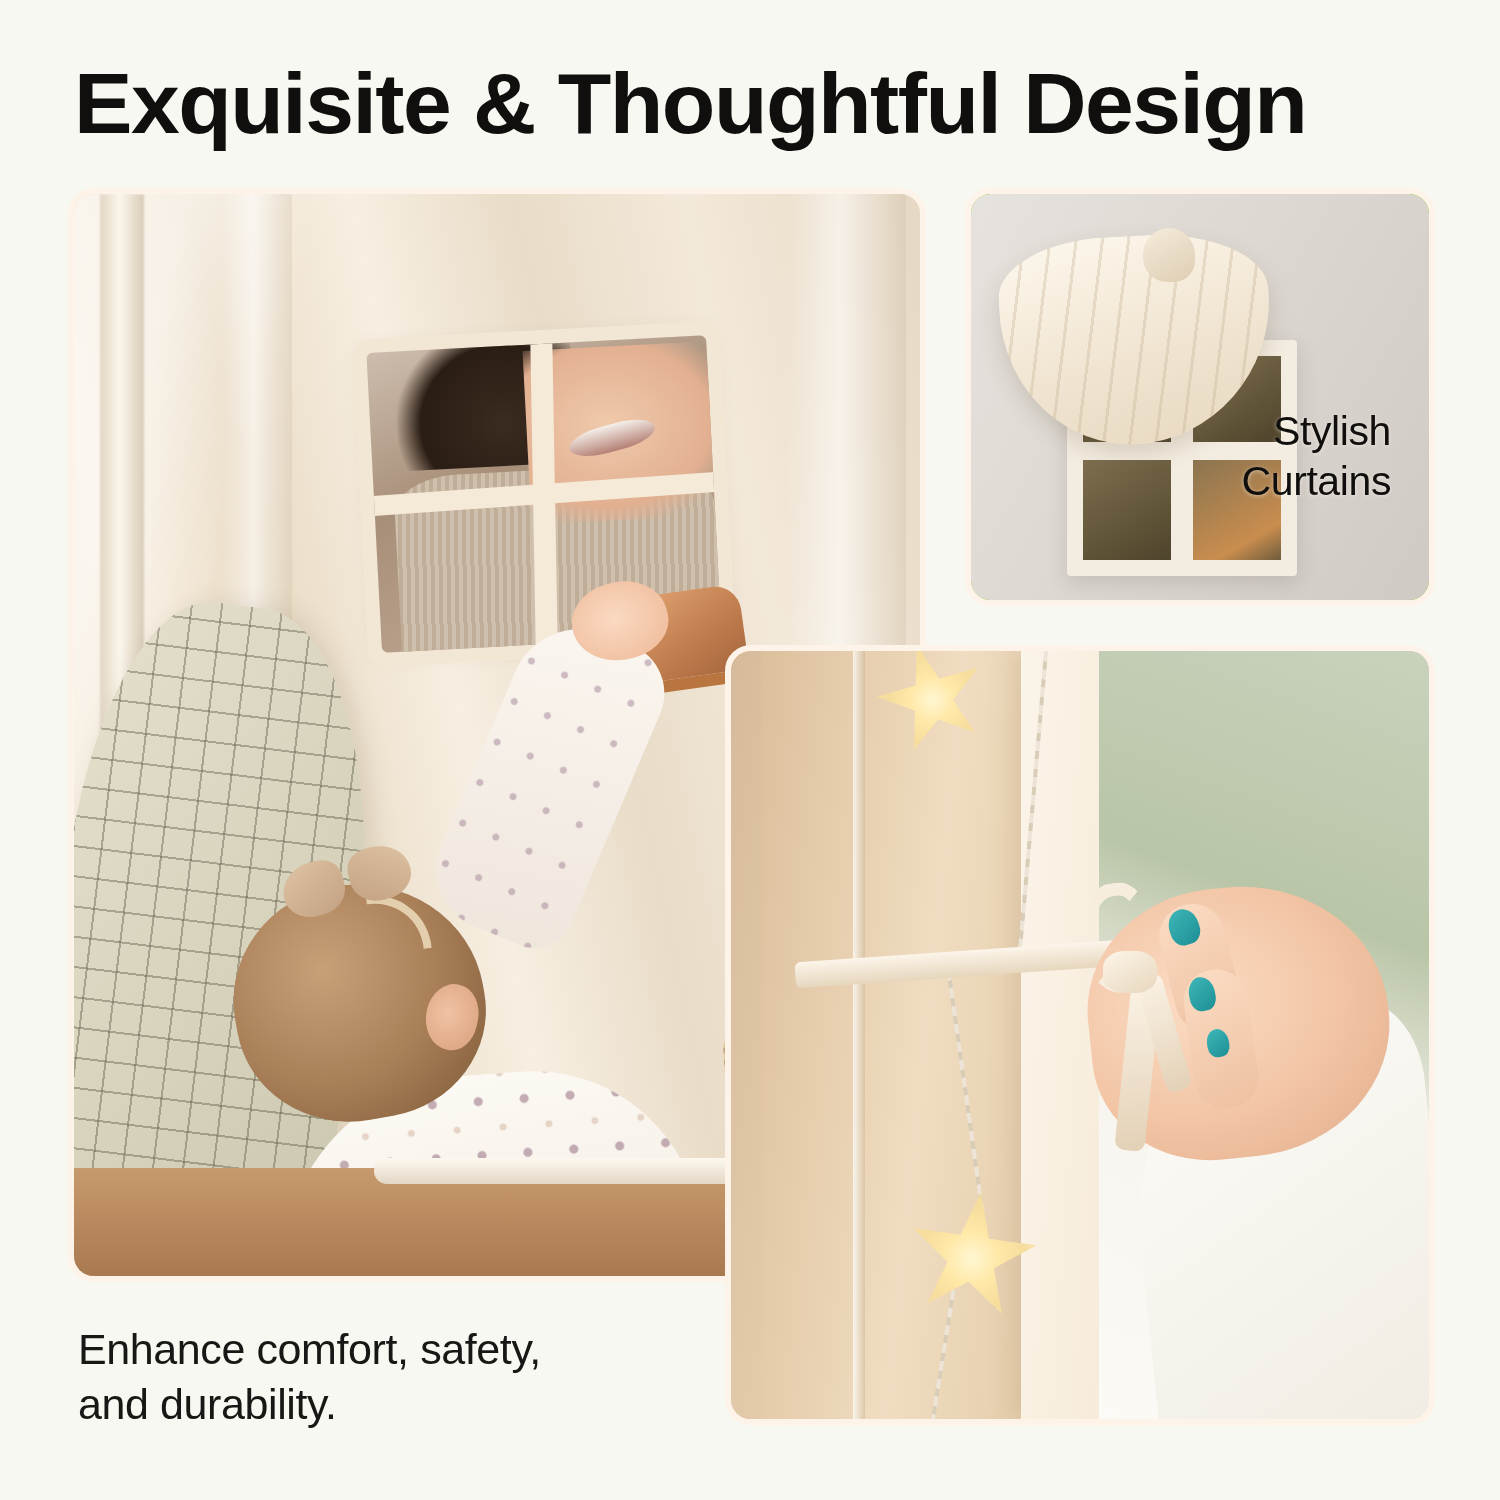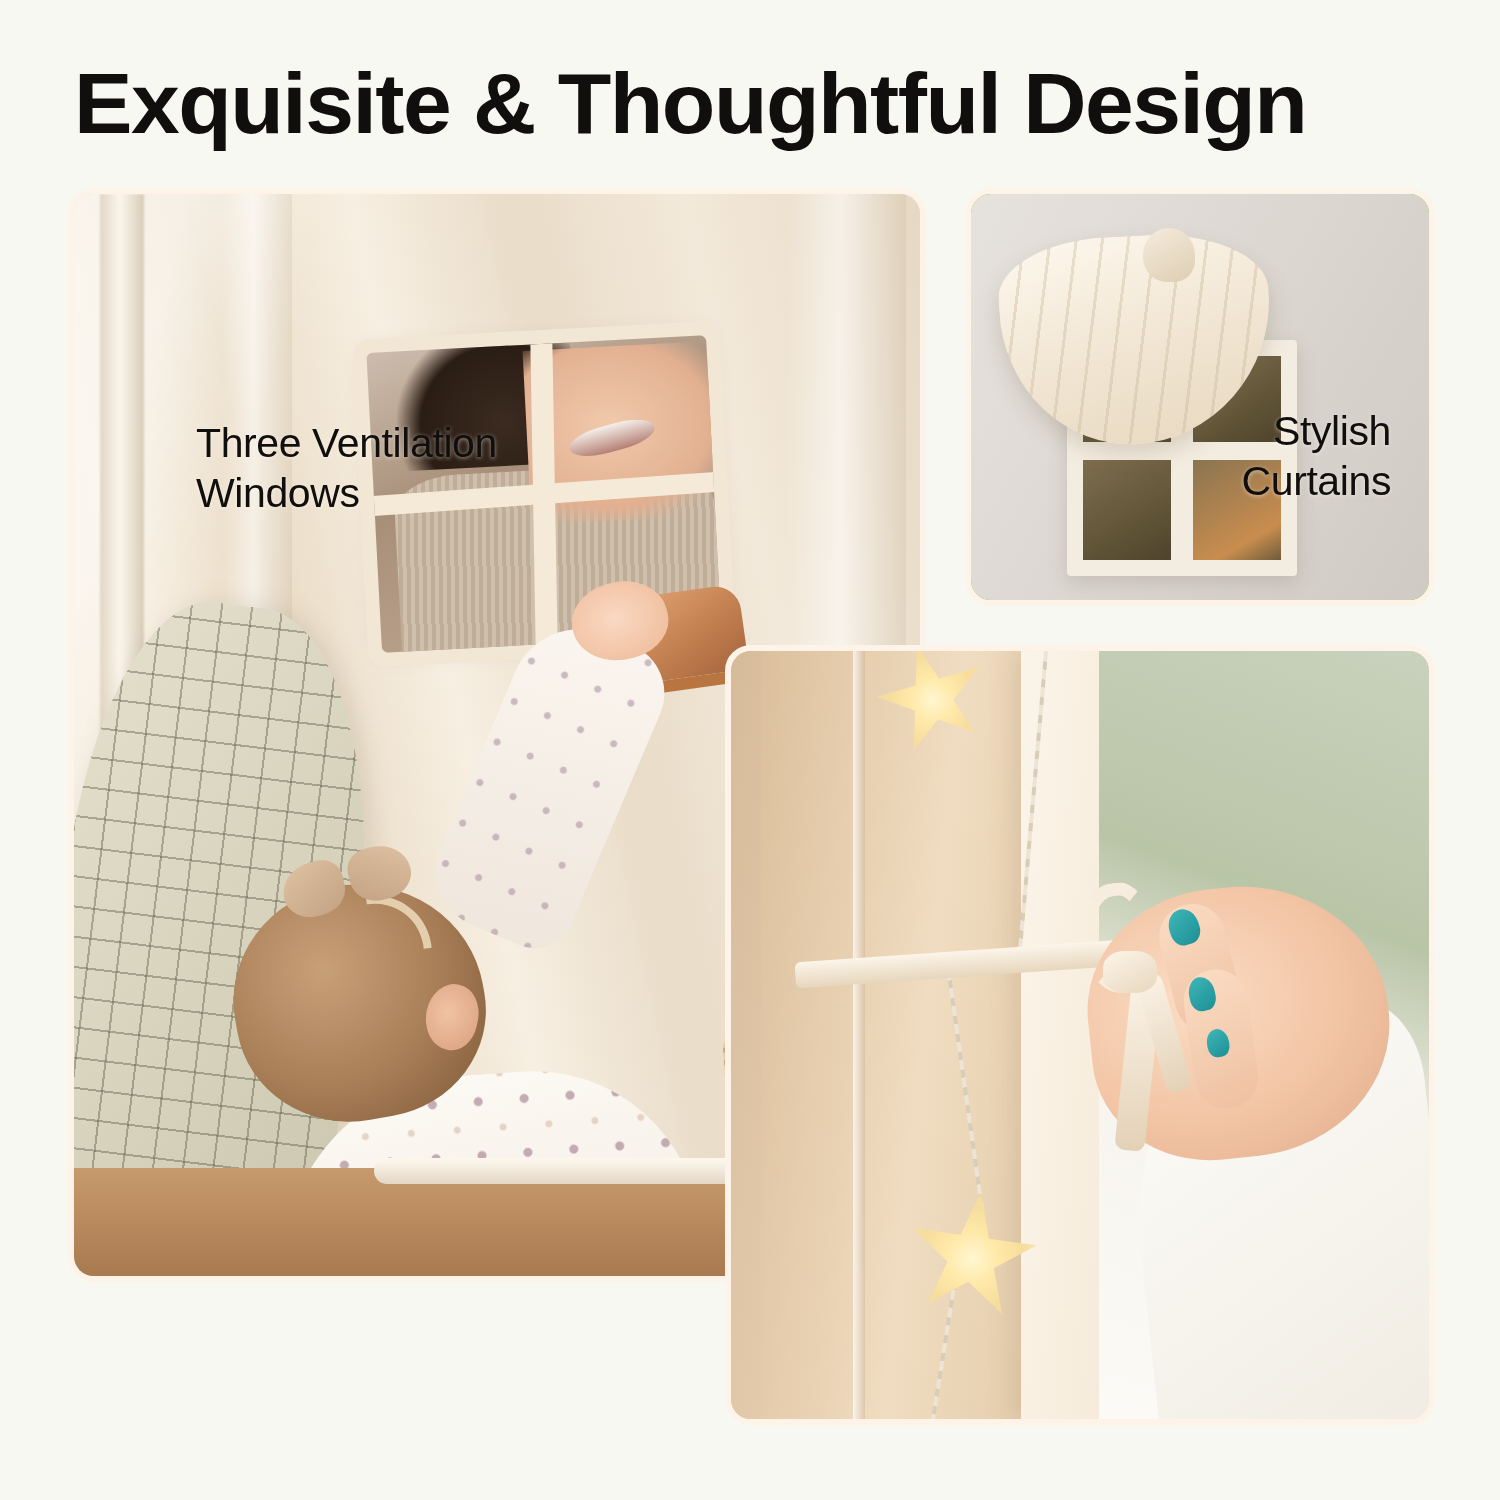--- a/index.html
+++ b/index.html
@@ -336,22 +336,20 @@
       <div class="baby-body"></div>
       <div class="baby-head"></div>
       <div class="baby-ear"></div>
       <div class="baby-band"></div>
       <div class="baby-bow"></div>
 
       <div class="floor"></div>
       <div class="tent-base"></div>
       <div class="basket"></div>
     </div>
-    <div class="label" id="label-windows">Three Ventilation
-Windows</div>
   </div>
 
   <div class="card" id="panel-curtain">
     <div class="photo">
       <div class="wall"></div>
       <div class="cwindow">
         <div class="cpane tl"></div>
         <div class="cpane tr"></div>
         <div class="cpane bl"></div>
         <div class="cpane br"></div>
@@ -386,14 +384,16 @@
       <div class="nail n2"></div>
       <div class="nail n3"></div>
       <div class="bow-tail t1"></div>
       <div class="bow-tail t2"></div>
       <div class="bow-loop"></div>
       <div class="bow-knot"></div>
     </div>
 
   </div>
 
+  <div class="footer">Enhance comfort, safety,
+and durability.</div>
 
 </div>
 
 </body></html>

